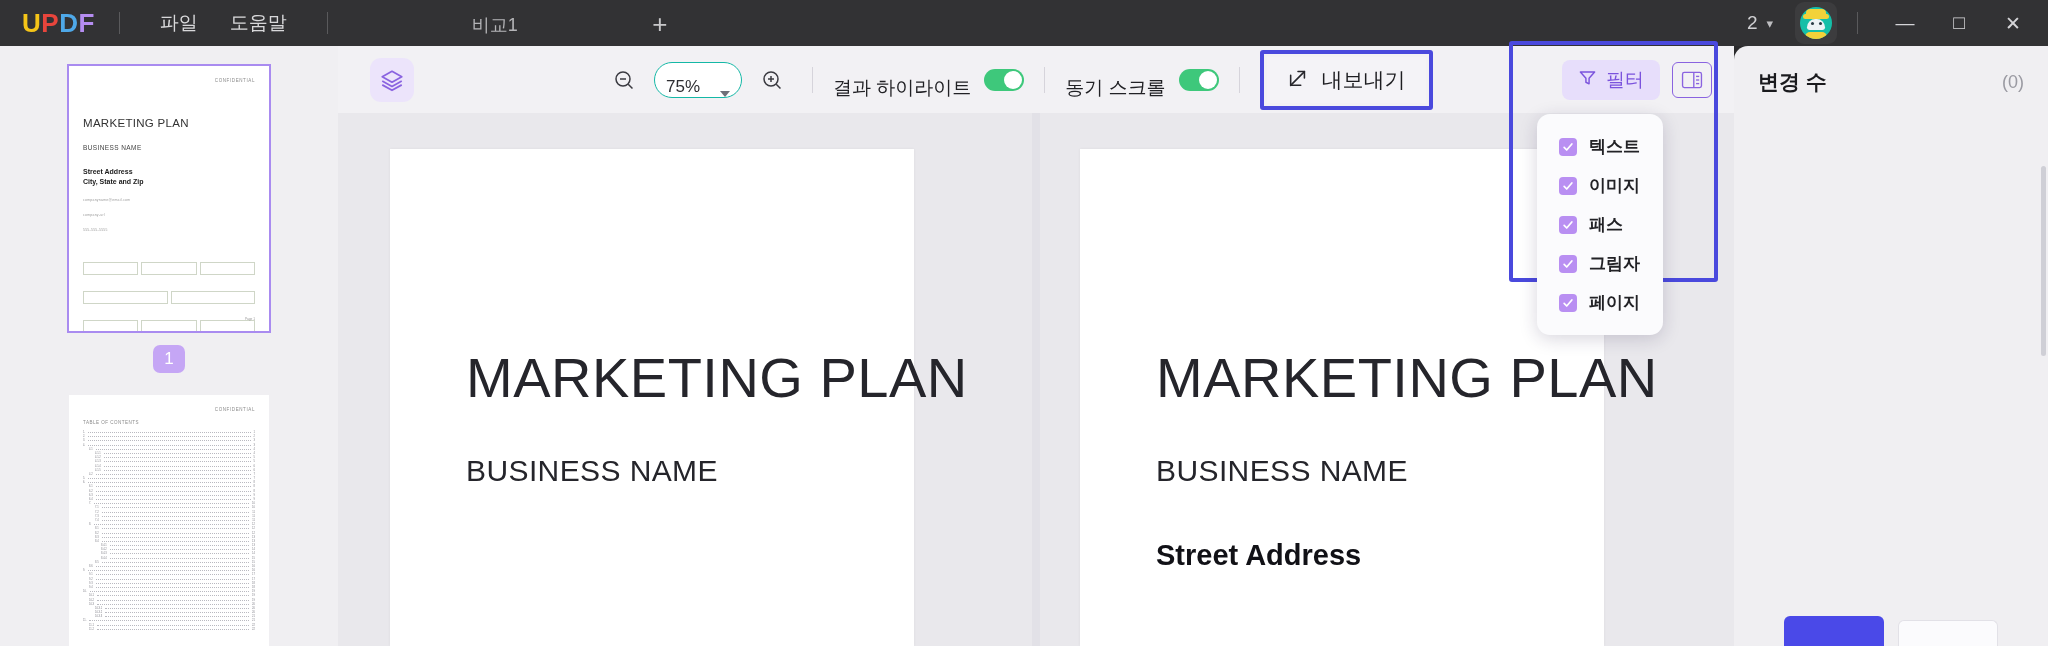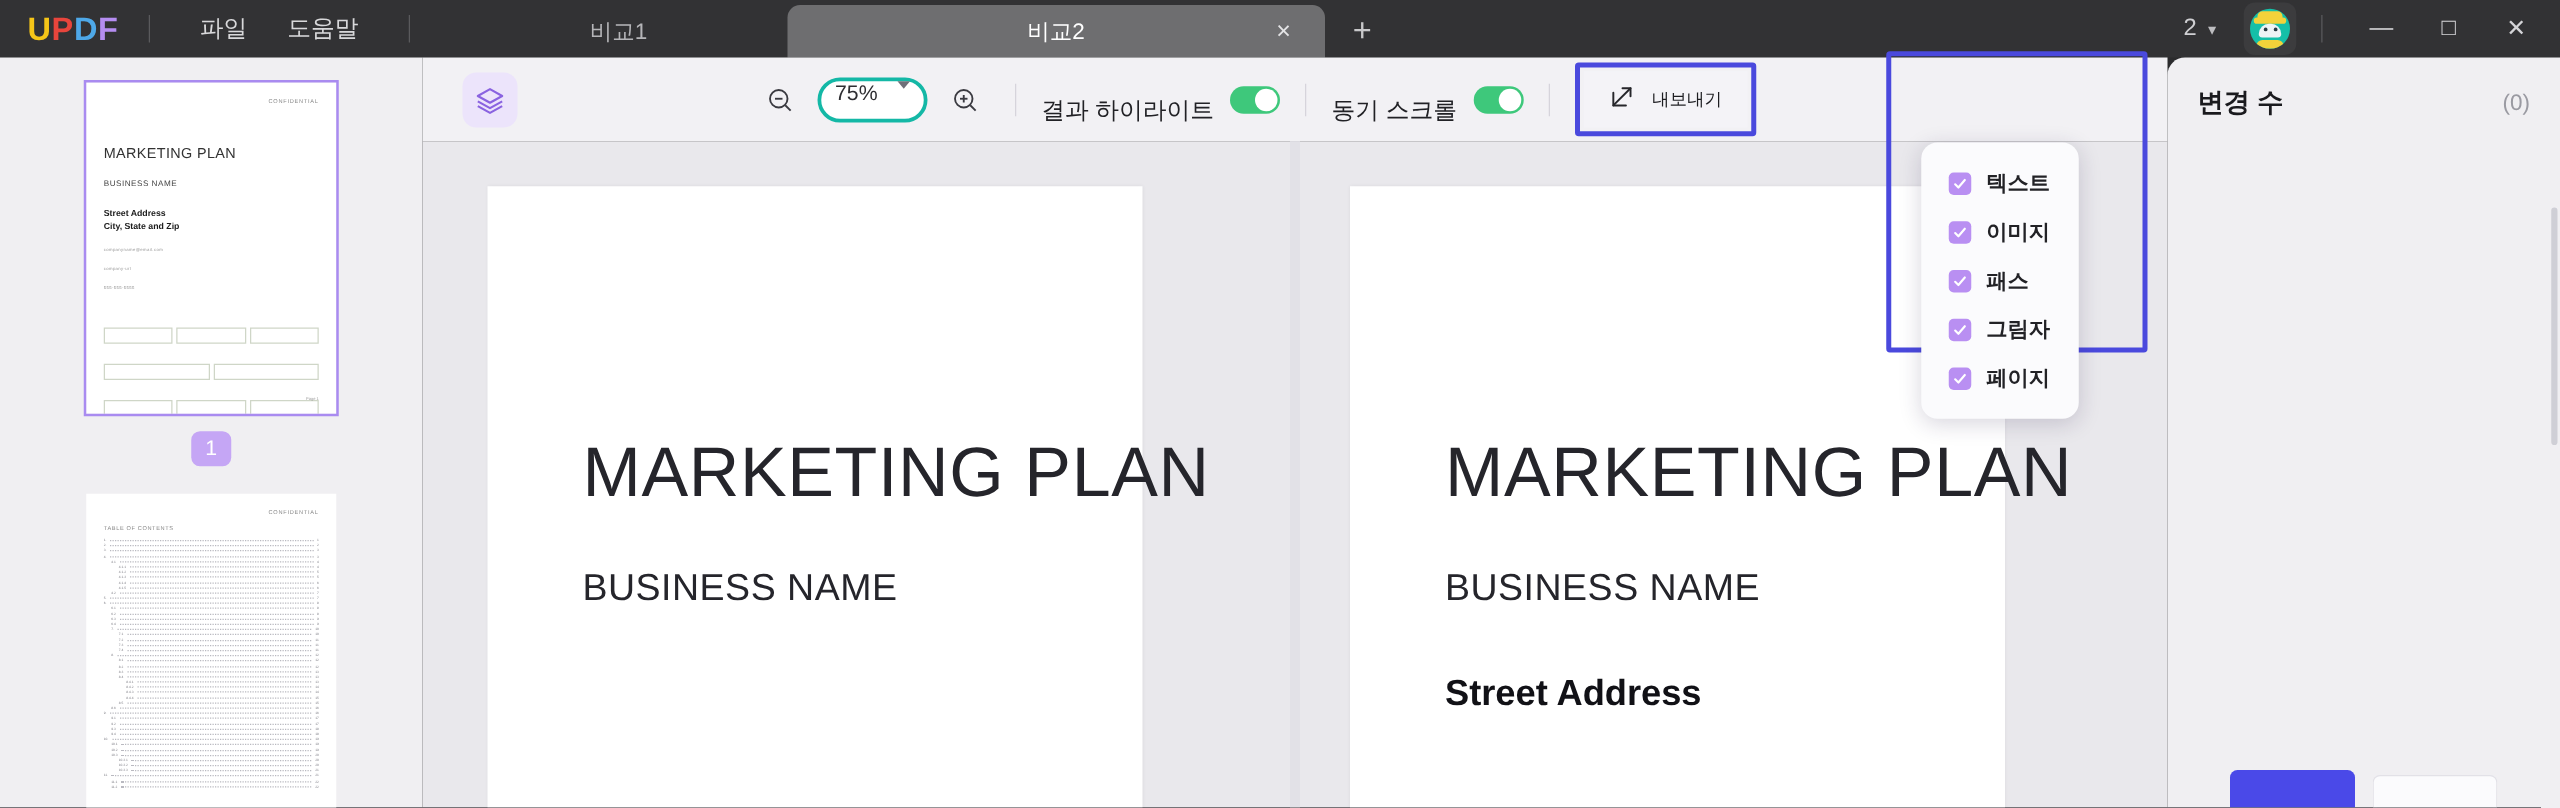--- a/index.html
+++ b/index.html
@@ -109,37 +109,37 @@
     position: absolute; left: 338px; top: 46px; width: 1396px; height: 67px;
     background: #f2f1f4; display: flex; align-items: center;
   }
   .layers-btn {
     width: 44px; height: 44px; border-radius: 11px; background: #ece4fb;
     display: flex; align-items: center; justify-content: center; margin-left: 32px;
   }
   .zoomgroup { display: flex; align-items: center; gap: 0px; margin-left: 190px; }
   .icbtn { width: 40px; height: 40px; display: flex; align-items: center; justify-content: center; }
   .zoomsel {
-    width: 88px; height: 36px; background: #fff; border: 3px solid #14b8a6;
-    border-radius: 18px; display: flex; align-items: flex-start;
+    width: 88px; height: 36px; background: #fff; border: 1px solid #14b8a6;
+    border-radius: 18px; display: flex; align-items: flex-end;
     justify-content: space-between; padding: 0 11px; margin: 0 10px;
   }
   .zoomsel span:first-child { font-size: 17px; color: #2e2e32; }
   .caret { width:0;height:0;border-left:5px solid transparent;border-right:5px solid transparent;border-top:6px solid #6f6f78;}
   .tsep { width: 1px; height: 26px; background: #d6d4db; margin: 0 20px; }
   .togglebox { display: flex; align-items: center; gap: 13px; }
   .togglebox .lab { font-size: 19px; color: #212125; margin-top: 17px; }
   .switch { width: 40px; height: 22px; border-radius: 11px; background: #3ec87b; position: relative; }
   .switch .knob { position: absolute; width: 18px; height: 18px; border-radius: 50%; background: #fff; top: 2px; right: 2px; }
   .ann-box { border: 4px solid #4a49dd; border-radius: 3px; padding: 3px; }
   .export-btn {
     display: flex; align-items: center; gap: 13px; padding: 9px 20px;
     background: #f4f3f7;
   }
-  .export-btn .lab { font-size: 14px; color: #1d1d21; }
+  .export-btn .lab { font-size: 21px; color: #1d1d21; }
 
   
   .tb-rightcluster {
     position: absolute; right: 0; top: 0; height: 67px;
     display: flex; align-items: center; padding-right: 22px;
   }
   .filter-btn {
     display: flex; align-items: center; gap: 9px; background: #e7defb;
     border-radius: 8px; padding: 7px 16px;
   }
@@ -235,24 +235,20 @@
       <span>F</span>
     </div>
     <div class="tbdiv"></div>
     <div class="menu-item">파일</div>
     <div class="menu-item">도움말</div>
     <div class="tbdiv"></div>
 
     <div class="tabs">
       <div class="tab inactive">
         <span>비교1</span>
-      </div>
-      <div class="tab active">
-        <span>비교2</span>
-        <span class="tab-close">×</span>
       </div>
       <div class="newtab">+</div>
     </div>
 
     <div class="tb-right">
       <div class="pagecount">
         <span>2</span>
         <span class="chev">▾</span>
       </div>
       <div class="avatar">
@@ -630,20 +626,39 @@
           <svg width="22" height="22" viewBox="0 0 24 24" fill="none" stroke="#26262b" stroke-width="1.7" stroke-linecap="round" stroke-linejoin="round">
             <path d="M4 9v11h11"></path>
               <path d="M4 20 L19 5"></path>
             <polyline points="12,5 19,5 19,12"></polyline>
           </svg>
         </span>
         <span class="lab">내보내기</span>
       </div>
     </div>
 
+    <div class="tb-rightcluster">
+      <div class="filter-btn">
+        <span>
+          <svg width="19" height="19" viewBox="0 0 24 24" fill="none" stroke="#7b53dd" stroke-width="1.8" stroke-linejoin="round">
+            <polygon points="3,5 21,5 14,13 14,20 10,18 10,13"></polygon>
+          </svg>
+        </span>
+        <span class="lab">필터</span>
+      </div>
+      <div class="panel-btn">
+        <svg width="22" height="18" viewBox="0 0 24 20" fill="none" stroke="#8a63e0" stroke-width="1.5">
+          <rect x="1.5" y="1.5" width="21" height="17" rx="2"></rect>
+          <line x1="14" y1="1.5" x2="14" y2="18.5"></line>
+          <line x1="16.5" y1="6" x2="20" y2="6"></line>
+          <line x1="16.5" y1="10" x2="20" y2="10"></line>
+          <line x1="16.5" y1="14" x2="20" y2="14"></line>
+        </svg>
+      </div>
+    </div>
   </div>
 
   <div class="ann-outer"></div>
 
   <div class="filter-menu">
     <div class="fm-item">
       <span class="cbx">
         <svg width="12" height="12" viewBox="0 0 14 14" fill="none" stroke="#fff" stroke-width="2" stroke-linecap="round" stroke-linejoin="round">
             <polyline points="2.5,7.5 5.5,10.5 11.5,3.5"></polyline>
           </svg>

